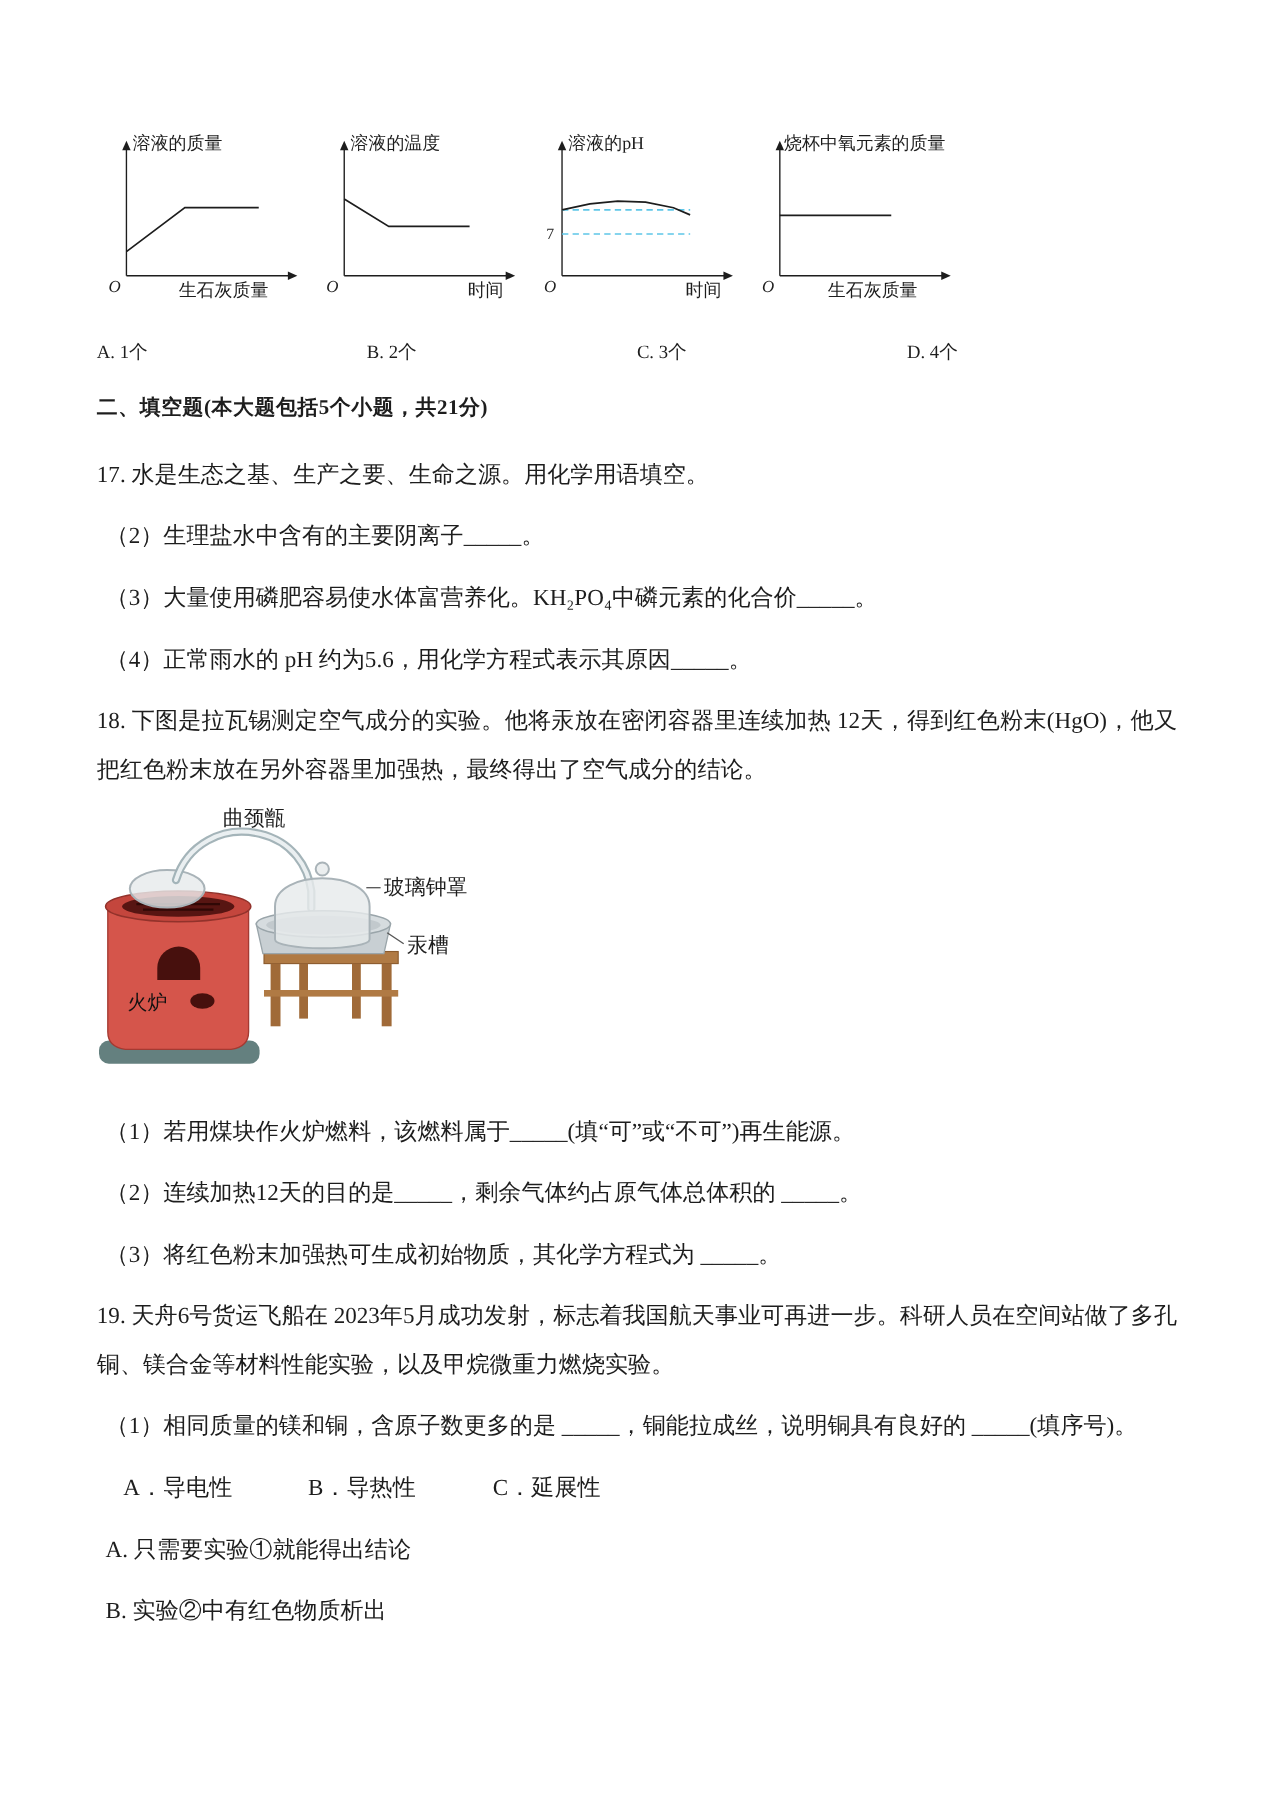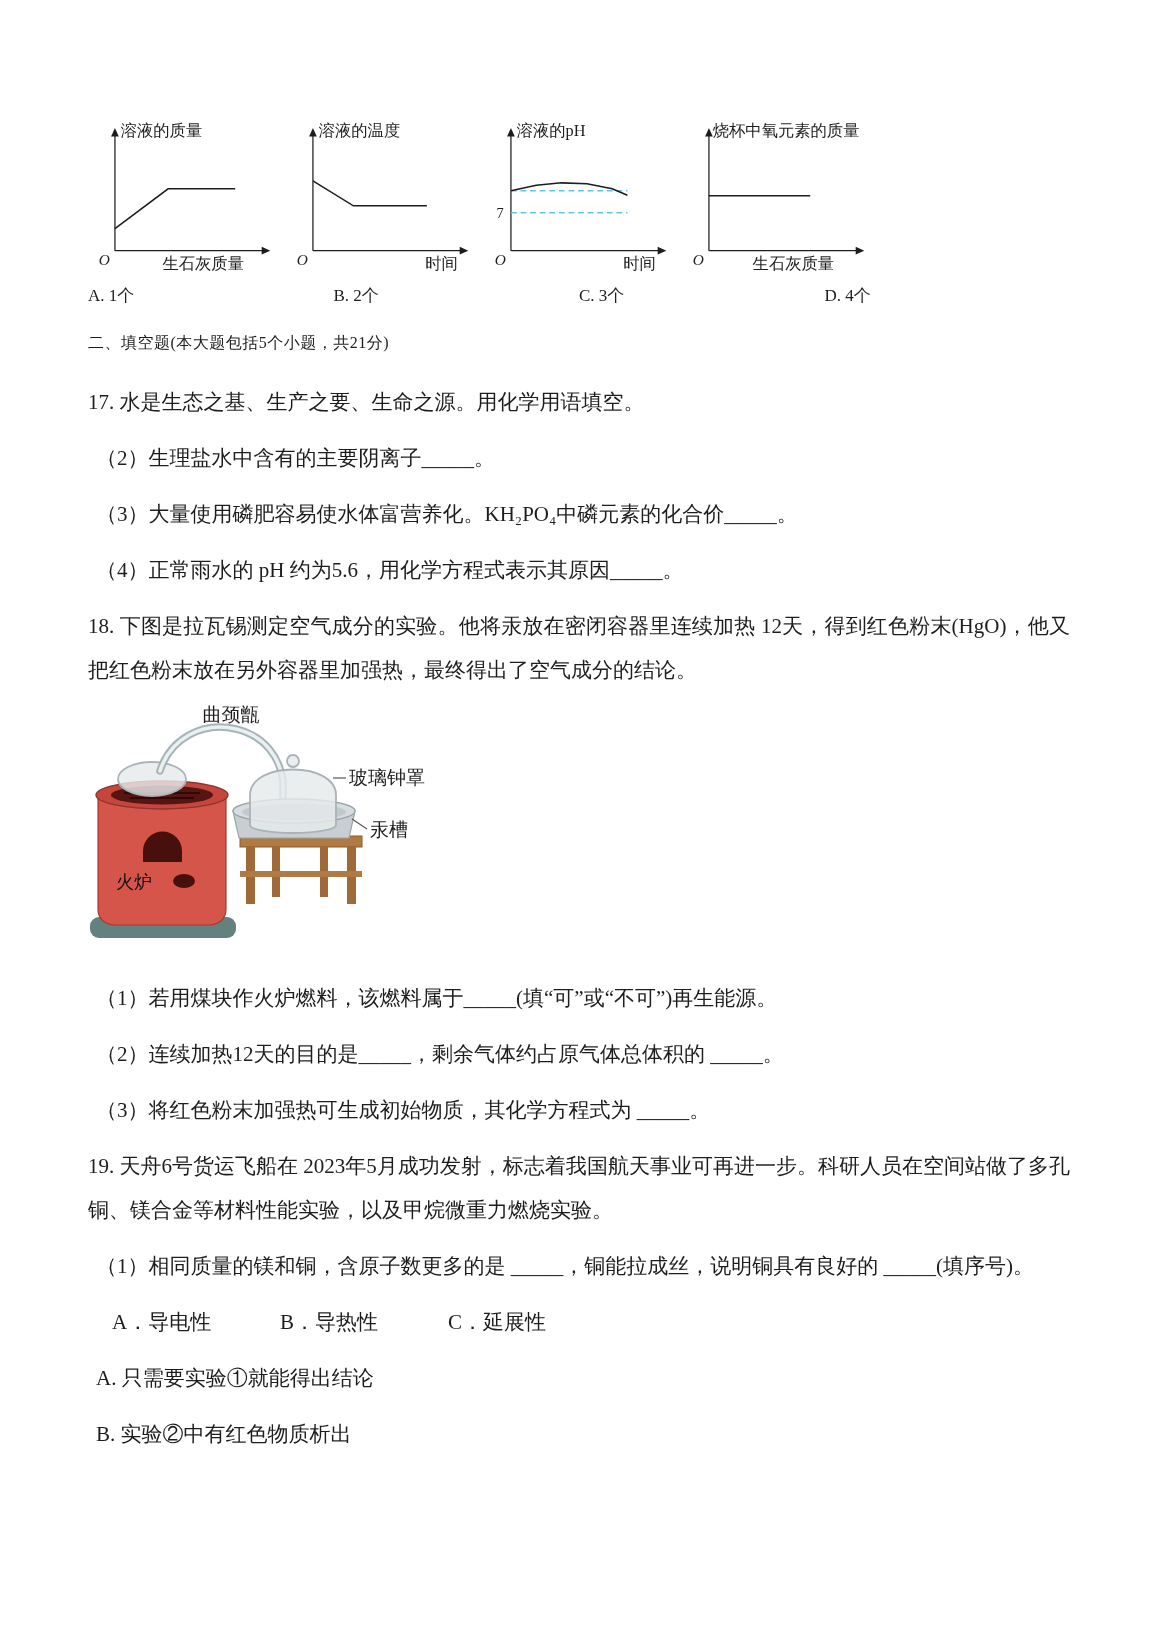--- a/index.html
+++ b/index.html
@@ -1,36 +1,36 @@
 <!DOCTYPE html>
 <html><head>
 <meta charset="utf-8">
 <style>
   *{box-sizing:border-box}
   html,body{margin:0;padding:0;background:#ffffff}
   body{width:1158px;font-family:"Liberation Serif","DejaVu Serif",serif;color:#1d1d1d}
   .page{width:1158px;min-height:1638px;padding:116px 88px 30px}
 
   
-  .graphs-row{display:flex;align-items:flex-end;gap:10px;margin:0 0 8px 2px}
+  .graphs-row{display:flex;align-items:flex-end;gap:10px;margin:0 0 32px 2px}
   .mini-graph{width:188px;height:160px;overflow:visible}
   svg text{font-family:"Liberation Serif","DejaVu Serif",serif}
   .ylab{font-size:17px;fill:#1d1d1d}
   .xlab{font-size:17px;fill:#1d1d1d}
   .olab{font-size:16px;font-style:italic;fill:#1d1d1d}
   .tick{font-size:15px;fill:#1d1d1d}
   .axis{stroke:#1d1d1d;stroke-width:1.3}
   .arrow{fill:#1d1d1d}
   .dash{stroke:#5ec6e8;stroke-width:1.5;stroke-dasharray:6 4;fill:none}
   .series{fill:none;stroke:#1d1d1d;stroke-width:1.6}
 
   
   .options-row{display:flex;margin:0 0 26px;font-size:17px}
   .options-row span{flex:1}
-  .section-title{font-size:16px;font-weight:400;margin:0 0 26px;letter-spacing:.5px}
+  .section-title{font-size:19px;font-weight:700;margin:0 0 26px;letter-spacing:.5px}
   p{font-size:21px;line-height:2.1;margin:0 0 12px}
   .stem{text-align:justify}
   .item{padding-left:8px}
   .emph{font-weight:700;font-size:27px}
   .abc-row{display:flex;font-size:21px;line-height:2.1;margin:0 16px 12px;padding-left:8px}
   .abc-row span{width:168px}
   .opt-line{padding-left:8px}
 
   
   .apparatus{margin:4px 0 14px 2px}

